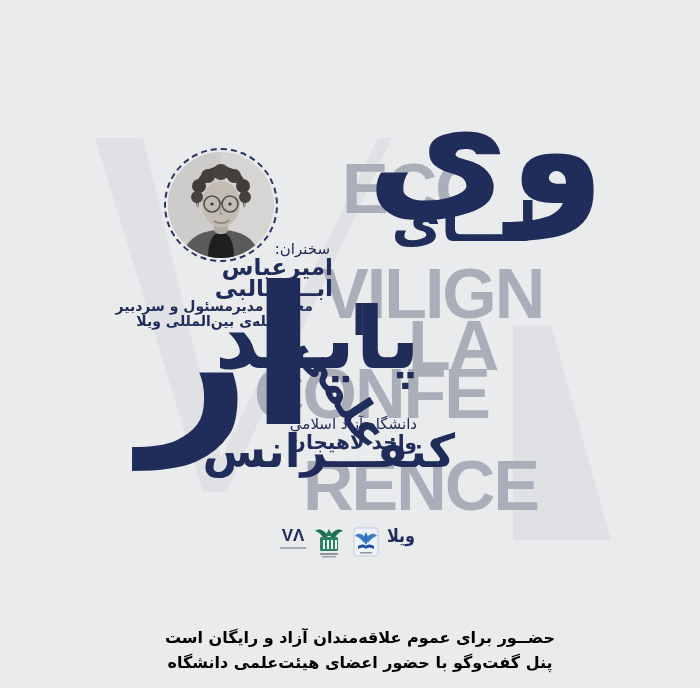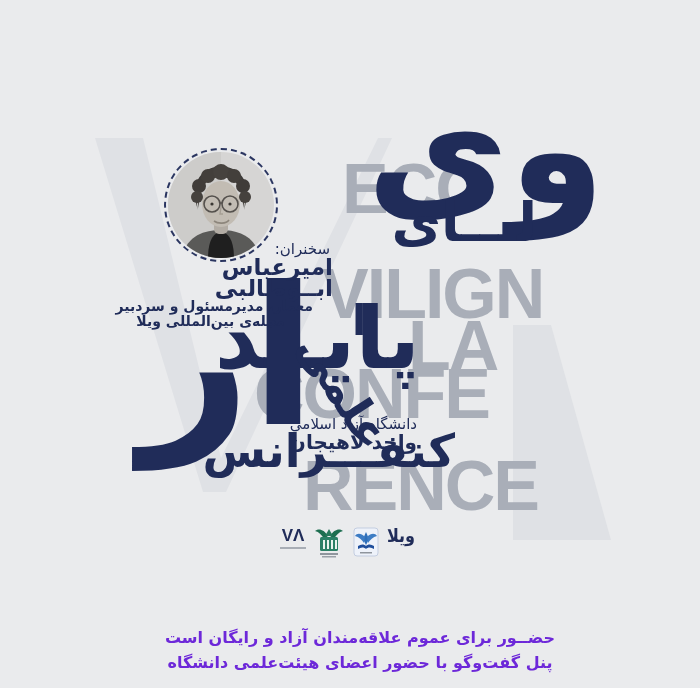--- a/index.html
+++ b/index.html
@@ -49,21 +49,21 @@
   .logos{position:absolute;left:280px;top:527px;width:135px;height:42px;display:flex;
          align-items:flex-start;justify-content:space-between;}
   .logo{display:flex;flex-direction:column;align-items:center;text-align:center;}
   .logo-va-text{font-family:"Liberation Sans",sans-serif;font-weight:700;font-size:17px;
                 line-height:1;color:#202c59;letter-spacing:0;}
   .logo-caption{margin-top:3px;width:26px;height:2px;background:#a8adb5;}
   .logo-villa-text{font-weight:900;font-size:16px;line-height:1.1;color:#202c59;
                    transform:scaleY(1.15);}
 
   
-  .footer{position:absolute;left:140px;top:630px;width:440px;text-align:center;color:#6d28d9;}
+  .footer{position:absolute;left:140px;top:630px;width:440px;text-align:center;color:#000000;}
   .footer .f1{font-size:16px;font-weight:700;line-height:1;margin-bottom:9px;}
   .footer .f2{font-size:16px;font-weight:700;line-height:1;}
 </style>
 </head>
 <body>
 
 <div class="poster">
 
   <svg class="watermark" viewBox="0 0 700 700" xmlns="http://www.w3.org/2000/svg">
     <polygon points="95,138 143,138 221,458 378,138 392,138 226,492 203,492" fill="#dfe1e5"></polygon>

